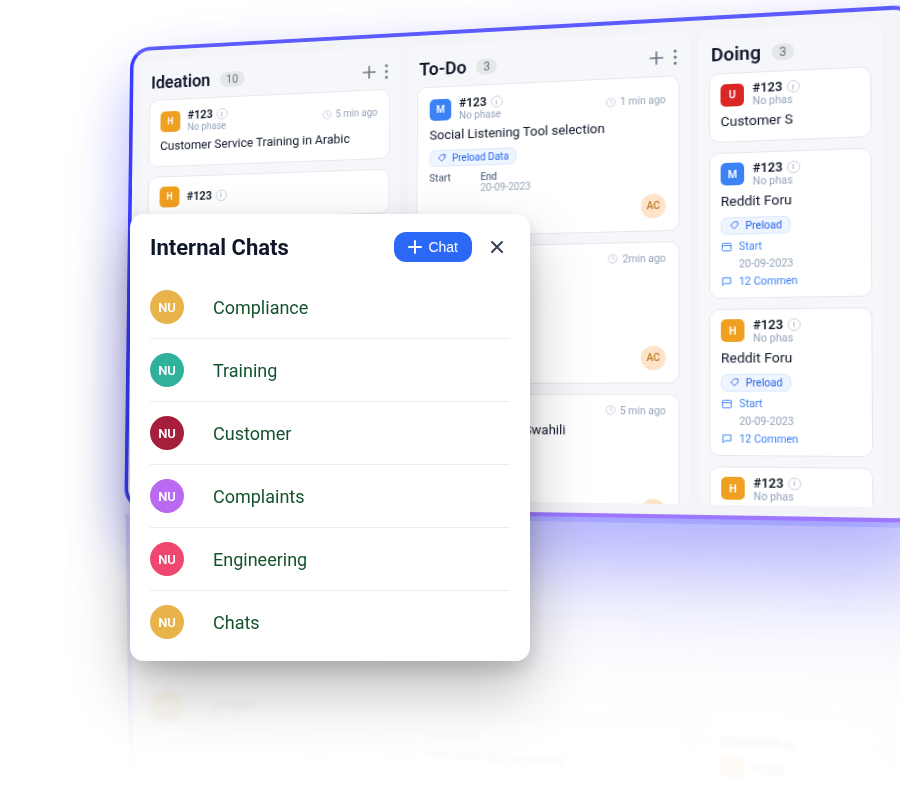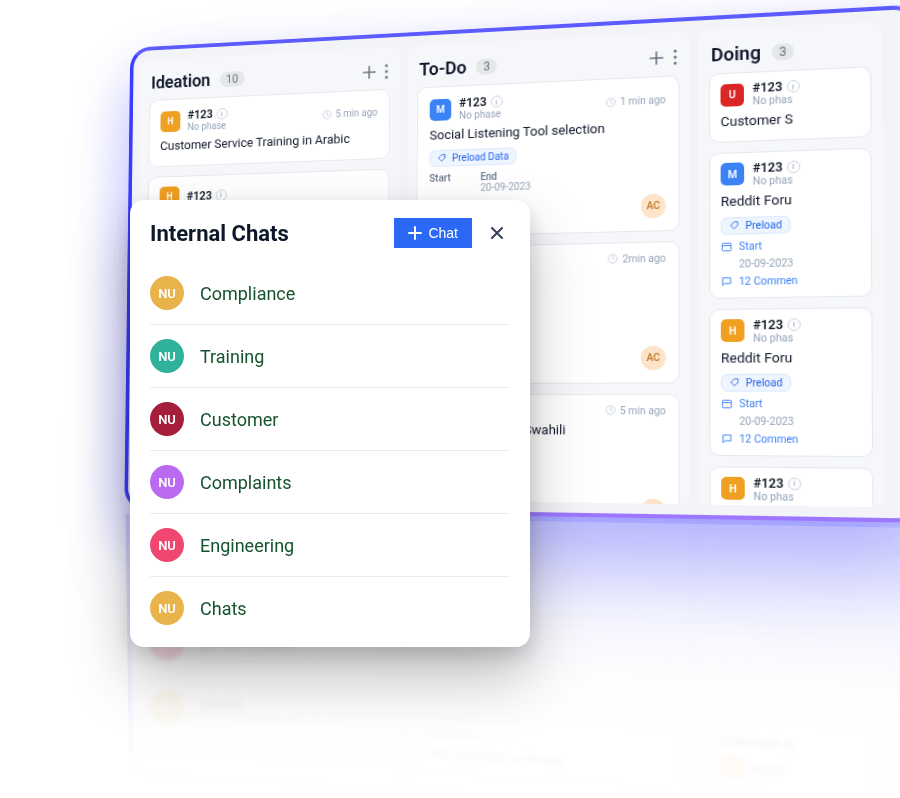--- a/index.html
+++ b/index.html
@@ -166,49 +166,49 @@
     filter: blur(2px);
     -webkit-mask-image: linear-gradient(to bottom, rgba(0,0,0,0) 0%, rgba(0,0,0,.7) 90%);
             mask-image: linear-gradient(to bottom, rgba(0,0,0,0) 0%, rgba(0,0,0,.7) 90%);
     pointer-events:none;
   }
   .reflection-wrap .board { height:490px; }
 
   
   .chat-panel {
     position:absolute;
-    left:130px; top:200px;
+    left:130px; top:214px;
     width:400px;
     background:#fff;
     border-radius:14px;
     box-shadow: 0 30px 60px rgba(0,0,0,.25), 0 8px 20px rgba(0,0,0,.15);
     padding: 18px 20px 8px;
     z-index:20;
   }
   .chat-head { display:flex; align-items:center; gap:12px; margin-bottom:14px; }
   .chat-title { font-size:22px; font-weight:700; color:#0f172a; }
   .chat-btn {
     margin-left:auto;
     background:#2b68f6;
     color:#fff;
     border:none;
-    border-radius:0;
+    border-radius:12px;
     padding:7px 14px;
     font-size:14px; font-weight:500;
     display:flex; align-items:center; gap:6px;
     cursor:pointer;
   }
   .close-x {
     width:26px; height:26px;
     display:flex; align-items:center; justify-content:center;
     color:#334155; cursor:pointer;
     font-size:18px;
   }
   .chat-item {
-    display:flex; align-items:center; gap:16px;
+    display:flex; align-items:center; gap:29px;
     padding:14px 0;
     border-bottom:1px solid #e9ecf2;
   }
   .chat-item:last-child { border-bottom:none; }
   .chat-avatar {
     width:34px; height:34px; border-radius:50%;
     color:#fff; font-size:13px; font-weight:600;
     display:flex; align-items:center; justify-content:center;
   }
   .chat-label { color:#14532d; font-size:18px; }

